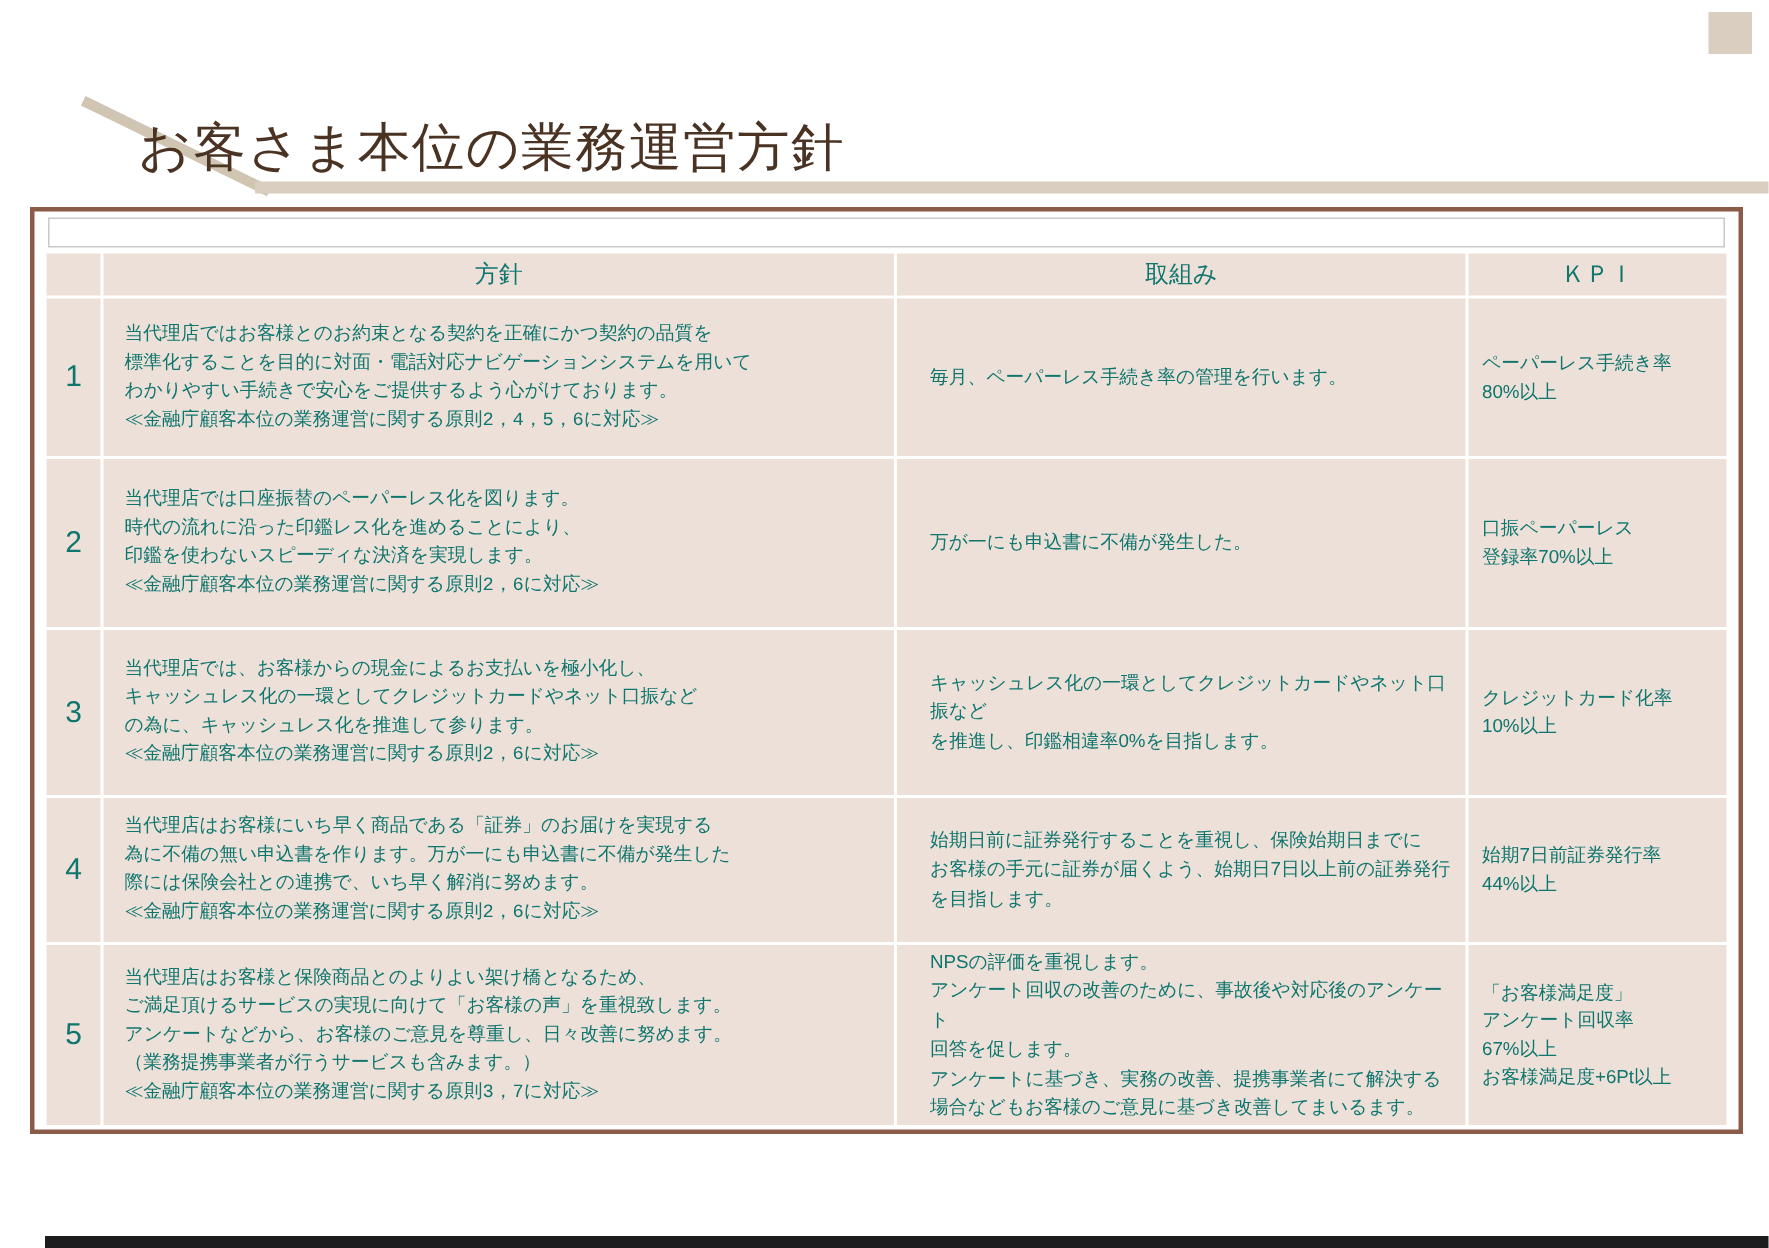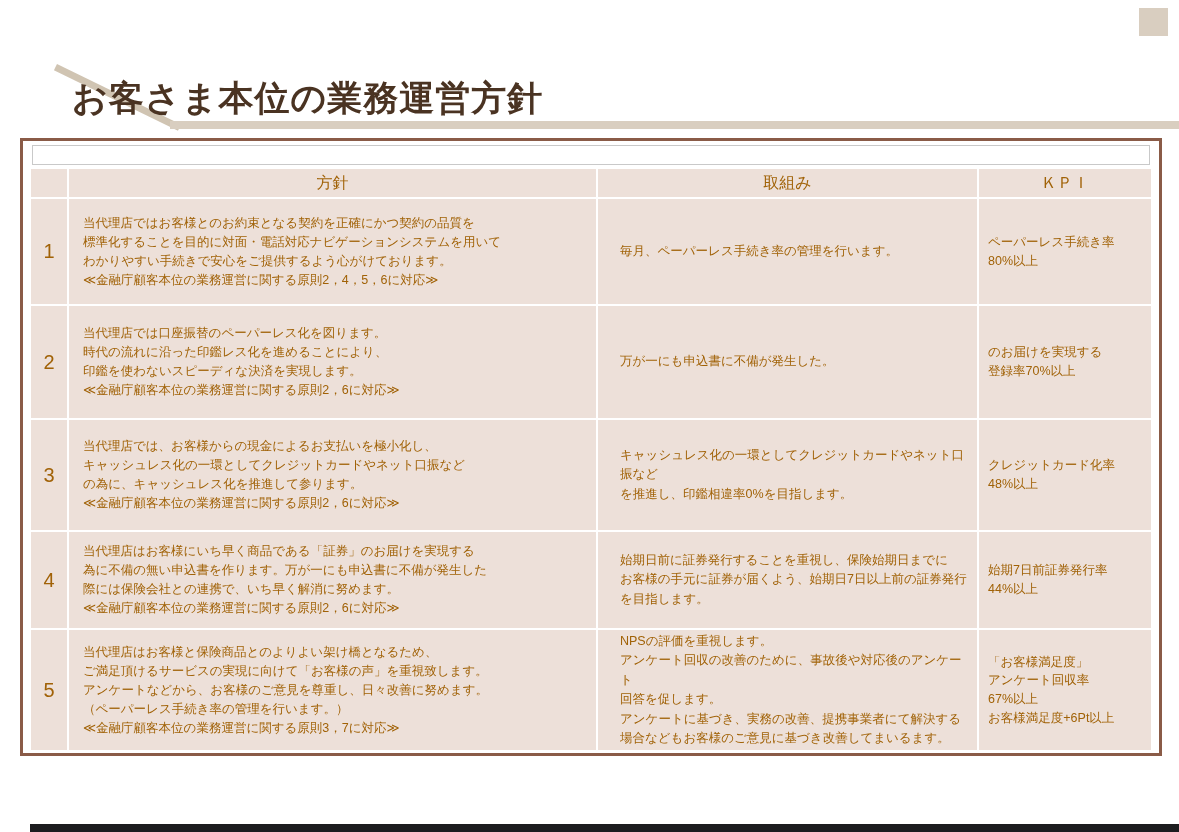--- a/index.html
+++ b/index.html
@@ -20,59 +20,59 @@
   .deco-top-right-square{
     position:absolute;left:1139px;top:8px;width:29px;height:28px;
     background:#d9cec0;
   }
   .deco-bottom-bar{
     position:absolute;left:30px;top:824px;width:1149px;height:8px;
     background:#1d1d1f;
   }
   
   .page-title{
-    position:absolute;left:72px;top:52px;width:1000px;
-    font-size:35px;font-weight:bold;color:#4a3322;letter-spacing:1px;
+    position:absolute;left:92px;top:52px;width:1000px;
+    font-size:35px;font-weight:normal;color:#4a3322;letter-spacing:1px;
     white-space:nowrap;
   }
   
   .panel{
     position:absolute;left:20px;top:138px;width:1136px;height:612px;
     border:3px solid #8a5b47;background:#ffffff;
   }
   .title-placeholder-strip{
     position:absolute;left:9px;top:4px;right:9px;height:18px;
     background:#ffffff;border:1px solid #c9c9c9;
   }
   
   table.policy-table{
     position:absolute;left:6px;top:26px;
     border-collapse:separate;border-spacing:2px;
     background:#ffffff;table-layout:fixed;
   }
   table.policy-table td, table.policy-table th{
-    background:#ede0d9;color:#a16207;overflow:hidden;
+    background:#ede0d9;color:#0f766e;overflow:hidden;
   }
   th{
     font-size:16px;font-weight:normal;text-align:center;vertical-align:middle;
     color:#333333;
   }
   thead tr{height:28px;}
   tbody tr:nth-child(1){height:105px;}
   tbody tr:nth-child(2){height:112px;}
   tbody tr:nth-child(3){height:110px;}
   tbody tr:nth-child(4){height:96px;}
   tbody tr:nth-child(5){height:111px;}
   td.no{
     text-align:center;vertical-align:middle;
     font-size:20px;color:#222222;
   }
   td.policy{
     font-size:12.5px;line-height:1.52;vertical-align:middle;
-    padding:2px 8px 2px 14px;white-space:pre-line;
+    padding:2px 8px 2px 14px;white-space:pre-line;font-family:Liberation Mono, monospace;
   }
   td.initiative{
     font-size:12.5px;line-height:1.55;vertical-align:middle;
     padding:2px 6px 2px 22px;white-space:pre-line;
   }
   td.kpi{
     font-size:12.5px;line-height:1.5;vertical-align:middle;
     padding:2px 4px 2px 9px;white-space:pre-line;
   }
 </style>
@@ -115,52 +115,52 @@
           <td class="kpi">ペーパーレス手続き率
 80%以上</td>
         </tr>
         <tr>
           <td class="no">2</td>
           <td class="policy">当代理店では口座振替のペーパーレス化を図ります。
 時代の流れに沿った印鑑レス化を進めることにより、
 印鑑を使わないスピーディな決済を実現します。
 ≪金融庁顧客本位の業務運営に関する原則2，6に対応≫</td>
           <td class="initiative">万が一にも申込書に不備が発生した。</td>
-          <td class="kpi">のお届けを実現する
+          <td class="kpi">口振ペーパーレス
 登録率70%以上</td>
         </tr>
         <tr>
           <td class="no">3</td>
           <td class="policy">当代理店では、お客様からの現金によるお支払いを極小化し、
 キャッシュレス化の一環としてクレジットカードやネット口振など
 の為に、キャッシュレス化を推進して参ります。
 ≪金融庁顧客本位の業務運営に関する原則2，6に対応≫</td>
           <td class="initiative">キャッシュレス化の一環としてクレジットカードやネット口振など
 を推進し、印鑑相違率0%を目指します。</td>
           <td class="kpi">クレジットカード化率
-48%以上</td>
+10%以上</td>
         </tr>
         <tr>
           <td class="no">4</td>
           <td class="policy">当代理店はお客様にいち早く商品である「証券」のお届けを実現する
 為に不備の無い申込書を作ります。万が一にも申込書に不備が発生した
 際には保険会社との連携で、いち早く解消に努めます。
 ≪金融庁顧客本位の業務運営に関する原則2，6に対応≫</td>
           <td class="initiative">始期日前に証券発行することを重視し、保険始期日までに
 お客様の手元に証券が届くよう、始期日7日以上前の証券発行
 を目指します。</td>
           <td class="kpi">始期7日前証券発行率
 44%以上</td>
         </tr>
         <tr>
           <td class="no">5</td>
           <td class="policy">当代理店はお客様と保険商品とのよりよい架け橋となるため、
 ご満足頂けるサービスの実現に向けて「お客様の声」を重視致します。
 アンケートなどから、お客様のご意見を尊重し、日々改善に努めます。
-（ペーパーレス手続き率の管理を行います。）
+（業務提携事業者が行うサービスも含みます。）
 ≪金融庁顧客本位の業務運営に関する原則3，7に対応≫</td>
           <td class="initiative">NPSの評価を重視します。
 アンケート回収の改善のために、事故後や対応後のアンケート
 回答を促します。
 アンケートに基づき、実務の改善、提携事業者にて解決する
 場合などもお客様のご意見に基づき改善してまいるます。</td>
           <td class="kpi">「お客様満足度」
 アンケート回収率
 67%以上
 お客様満足度+6Pt以上</td>

